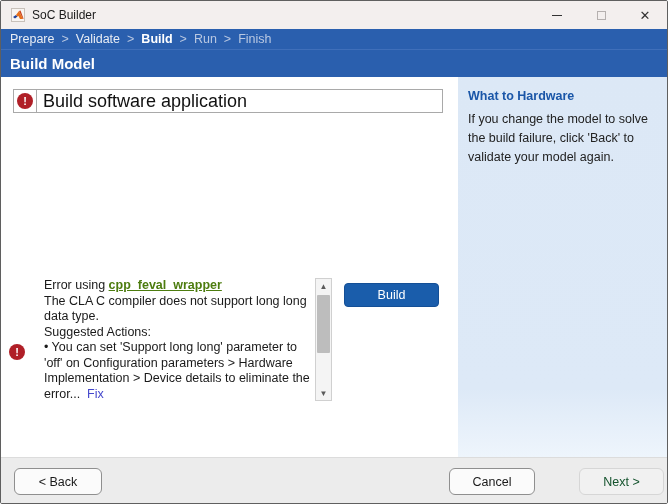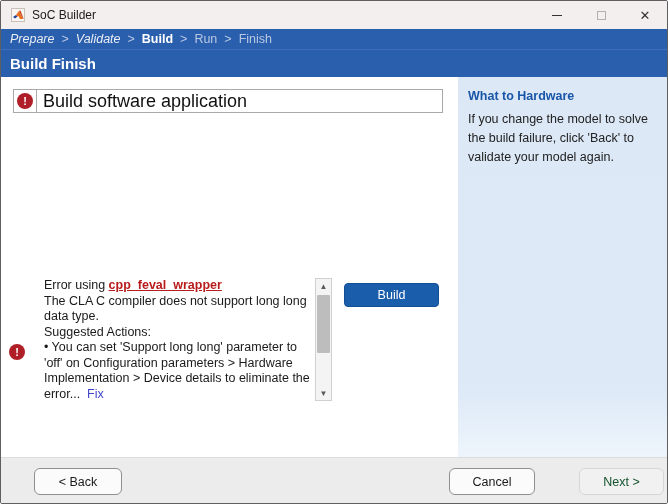--- a/index.html
+++ b/index.html
@@ -19,21 +19,21 @@
   .wc { width:44px; height:100%; display:flex; align-items:center; justify-content:center; color:#333; font-size:12px; }
   .wc-min-glyph { display:block; width:10px; height:1px; background:#333; }
   .wc-max-glyph { display:block; width:9px; height:9px; border:1px solid #b5b0af; }
   .wc-close { font-size:13px; color:#333; }
   
   .breadcrumb {
     height:21px; background:#2a5fae; display:flex; align-items:center;
     padding:0 9px; gap:7px; font-size:12.5px; flex:0 0 auto;
     border-bottom:1px solid #3f6fba;
   }
-  .bc-item.done { color:#e9edf4;font-style:italic; }
+  .bc-item.done { color:#e9edf4; }
   .bc-item.current { color:#ffffff; font-weight:bold; }
   .bc-item.future { color:#b9c8e2; }
   .bc-sep { color:#b9c8e2; }
   .page-title-bar {
     height:27px; background:#2a5fae; color:#fff; font-weight:bold; font-size:15px;
     display:flex; align-items:center; padding:0 9px; flex:0 0 auto;
   }
   
   .body { flex:1 1 auto; display:flex; min-height:0; }
   .main { flex:1 1 auto; background:#fff; position:relative; }
@@ -52,21 +52,21 @@
   }
   
   .err-side-icon { position:absolute; left:8px; top:267px; }
   .err-box {
     position:absolute; left:43px; top:201px; width:288px; height:123px;
     overflow:hidden; background:#fff;
   }
   .err-text {
     width:268px; font-size:12.5px; line-height:15.5px; color:#1a1a1a; white-space:pre-wrap;
   }
-  .err-link { color:#b91c1c; font-weight:bold; text-decoration:underline; }
+  .err-link { color:#4d7c0f; font-weight:bold; text-decoration:underline; }
   .fix-link { color:#4447cc; text-decoration:none; }
   
   .vscroll {
     position:absolute; left:314px; top:201px; width:17px; height:123px;
     background:#f4f4f4; border:1px solid #d0d0d0; display:flex; flex-direction:column; align-items:center;
   }
   .vs-arrow { height:14px; display:flex; align-items:center; justify-content:center; font-size:8px; color:#5a5a5a; flex:0 0 auto; width:100%; }
   .vs-track { flex:1 1 auto; width:100%; position:relative; }
   .vs-thumb { position:absolute; left:1px; right:1px; top:2px; height:62%; background:#bdbdbd; border-radius:1px; }
   
@@ -87,21 +87,21 @@
   .footer {
     height:46px; flex:0 0 auto; background:#ececec; border-top:1px solid #dcdcdc;
     position:relative;
   }
   .f-btn {
     position:absolute; top:10px; height:27px; border-radius:6px; font-size:12.5px;
     display:flex; align-items:center; justify-content:center;
     background:#fbfbfb; border:1px solid #8f8f8f; color:#1a1a1a;
     font-family:"Liberation Sans", sans-serif;
   }
-  .f-back { left:13px; width:88px;margin-left:20px; }
+  .f-back { left:13px; width:88px; }
   .f-cancel { right:132px; width:86px; }
   .f-next { right:3px; width:85px; background:#f1f1f1; border:1px solid #d6d6d6; color:#14532d; }
 </style>
 </head>
 <body>
 
 <div class="window">
 
   <div class="titlebar">
     <span class="app-icon">
@@ -129,21 +129,21 @@
     <span class="bc-sep">&gt;</span>
     <span class="bc-item done">Validate</span>
     <span class="bc-sep">&gt;</span>
     <span class="bc-item current">Build</span>
     <span class="bc-sep">&gt;</span>
     <span class="bc-item future">Run</span>
     <span class="bc-sep">&gt;</span>
     <span class="bc-item future">Finish</span>
   </div>
 
-  <div class="page-title-bar">Build Finish</div>
+  <div class="page-title-bar">Build Model</div>
 
   <div class="body">
 
     <div class="main">
 
       <div class="status-row">
         <div class="status-icon-cell">
           <span class="err-badge">!</span>
         </div>
         <div class="status-text-cell">Build software application</div>

